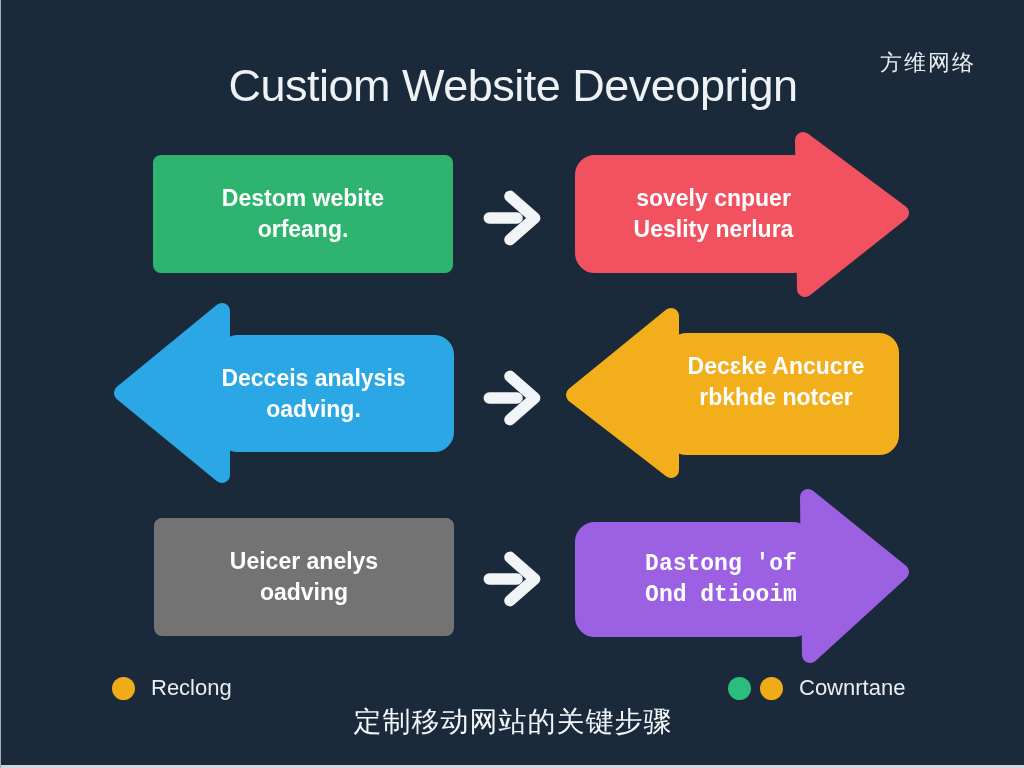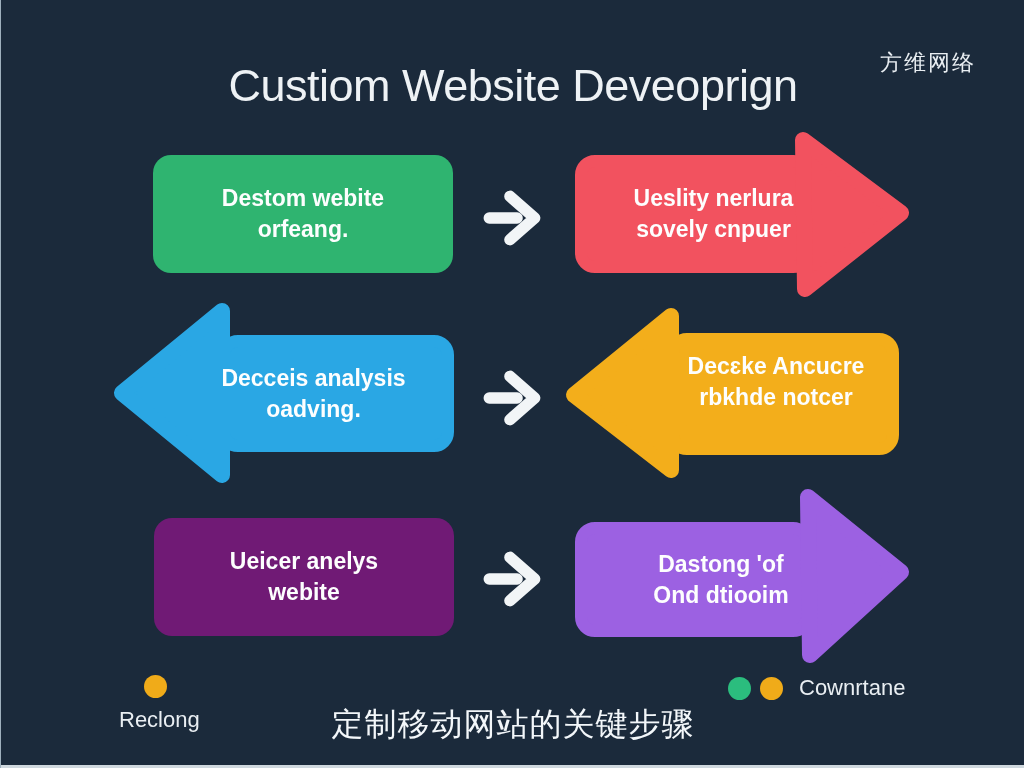--- a/index.html
+++ b/index.html
@@ -14,37 +14,37 @@
   .title{
     position:absolute;left:0;top:60px;width:1024px;text-align:center;
     font-size:45px;font-weight:400;color:#eef2f5;letter-spacing:-0.5px;
   }
   .watermark{
     position:absolute;top:48px;right:48px;
     font-size:22px;color:#e9eef2;letter-spacing:2px;
   }
   .shape{position:absolute;}
   .green-box{
-    position:absolute;width:300px;height:118px;border-radius:18px;
+    position:absolute;width:300px;height:118px;border-radius:8px;
     display:flex;align-items:center;justify-content:center;text-align:center;
   }
   .box1{left:152px;top:155px;}
   .box2{left:153px;top:518px;}
   .shape-text{
     position:absolute;display:flex;flex-direction:column;align-items:center;justify-content:center;
     text-align:center;color:#fdfefe;font-weight:700;font-size:23px;line-height:31px;
   }
   .green-box .shape-text{position:static;}
   .connector{position:absolute;width:64px;height:62px;}
   .caption{
     position:absolute;left:0;top:703px;width:1024px;text-align:center;
-    font-size:32px;color:#f3f7fa;letter-spacing:1px;font-family:Liberation Serif, serif;
+    font-size:28px;color:#f3f7fa;letter-spacing:1px;font-family:Liberation Serif, serif;
   }
   .legend{position:absolute;display:flex;align-items:center;gap:9px;font-size:22px;color:#e9eef2;}
-  .legend-left{left:111px;top:675px;flex-direction:column;}
+  .legend-left{left:111px;top:675px;}
   .legend-right{left:727px;top:675px;}
   .dot{width:23px;height:23px;border-radius:50%;display:inline-block;}
   .legend .label{margin-left:7px;}
 </style>
 </head>
 <body style="background: rgb(27, 42, 59);">
 
 <div class="title">Custiom Website Deveoprign</div>
 <div class="watermark">方维网络</div>
 
@@ -60,22 +60,22 @@
     <line x1="7" y1="30" x2="34" y2="30"></line>
     <polyline points="27,9 51,30 27,51"></polyline>
   </g>
 </svg>
 
 <svg class="shape" style="left:560px;top:125px;" width="360" height="180" viewBox="0 0 360 180">
   <rect x="20" y="36" width="226" height="106" rx="14" stroke-width="12" stroke-linejoin="round" fill="#f2525f" stroke="#f2525f"></rect>
   <path d="M242,15 L340,88 L244,164 Z" stroke-width="16" stroke-linejoin="round" fill="#f2525f" stroke="#f2525f"></path>
 </svg>
 <div class="shape-text" style="left:605px;top:155px;width:215px;height:118px;">
+  <span>sovely cnpuer</span>
   <span>Ueslity nerlura</span>
-  <span>sovely cnpuer</span>
 </div>
 
 <svg class="shape" style="left:100px;top:295px;" width="360" height="190" viewBox="0 0 360 190">
   <rect x="123" y="46" width="224" height="105" rx="14" stroke-width="12" stroke-linejoin="round" fill="#2aa7e4" stroke="#2aa7e4"></rect>
   <path d="M121,16 L21,98 L121,180 Z" stroke-width="16" stroke-linejoin="round" fill="#2aa7e4" stroke="#2aa7e4"></path>
 </svg>
 <div class="shape-text" style="left:195px;top:335px;width:235px;height:117px;align-items:center;">
   <span>Decceis analysis</span>
   <span>oadving.</span>
 </div>
@@ -89,39 +89,39 @@
 
 <svg class="shape" style="left:555px;top:300px;" width="360" height="185" viewBox="0 0 360 185">
   <rect x="117" y="39" width="220" height="110" rx="14" stroke-width="12" stroke-linejoin="round" fill="#f3ae1b" stroke="#f3ae1b"></rect>
   <path d="M115,16 L18,95 L115,170 Z" stroke-width="16" stroke-linejoin="round" fill="#f3ae1b" stroke="#f3ae1b"></path>
 </svg>
 <div class="shape-text" style="left:660px;top:333px;width:230px;height:98px;">
   <span>Decɛke Ancucre</span>
   <span>rbkhde notcer</span>
 </div>
 
-<div class="green-box box2" style="background: #701a75;">
+<div class="green-box box2" style="background: #737373;">
   <div class="shape-text">
     <span>Ueicer anelys</span>
-    <span>webite</span>
+    <span>oadving</span>
   </div>
 </div>
 
 <svg class="connector" style="left:480px;top:548px;" viewBox="0 0 60 60">
   <g fill="none" stroke="#f2f5f7" stroke-width="11" stroke-linecap="round" stroke-linejoin="round">
     <line x1="7" y1="30" x2="34" y2="30"></line>
     <polyline points="27,9 51,30 27,51"></polyline>
   </g>
 </svg>
 
 <svg class="shape" style="left:560px;top:483px;" width="365" height="190" viewBox="0 0 365 190">
   <rect x="20" y="45" width="226" height="103" rx="14" stroke-width="12" stroke-linejoin="round" fill="#9c61e2" stroke="#9c61e2"></rect>
   <path d="M247,14 L340,89 L249,172 Z" stroke-width="16" stroke-linejoin="round" fill="#9c61e2" stroke="#9c61e2"></path>
 </svg>
-<div class="shape-text" style="left:610px;top:522px;width:220px;height:115px;">
+<div class="shape-text" style="left:610px;top:522px;width:220px;height:115px;font-family:Liberation Mono, monospace;">
   <span>Dastong 'of</span>
   <span>Ond dtiooim</span>
 </div>
 
 <div class="legend legend-left">
   <span class="dot" style="background: rgb(240, 171, 25);"></span>
   <span class="label">Reclong</span>
 </div>
 
 <div class="legend legend-right">

